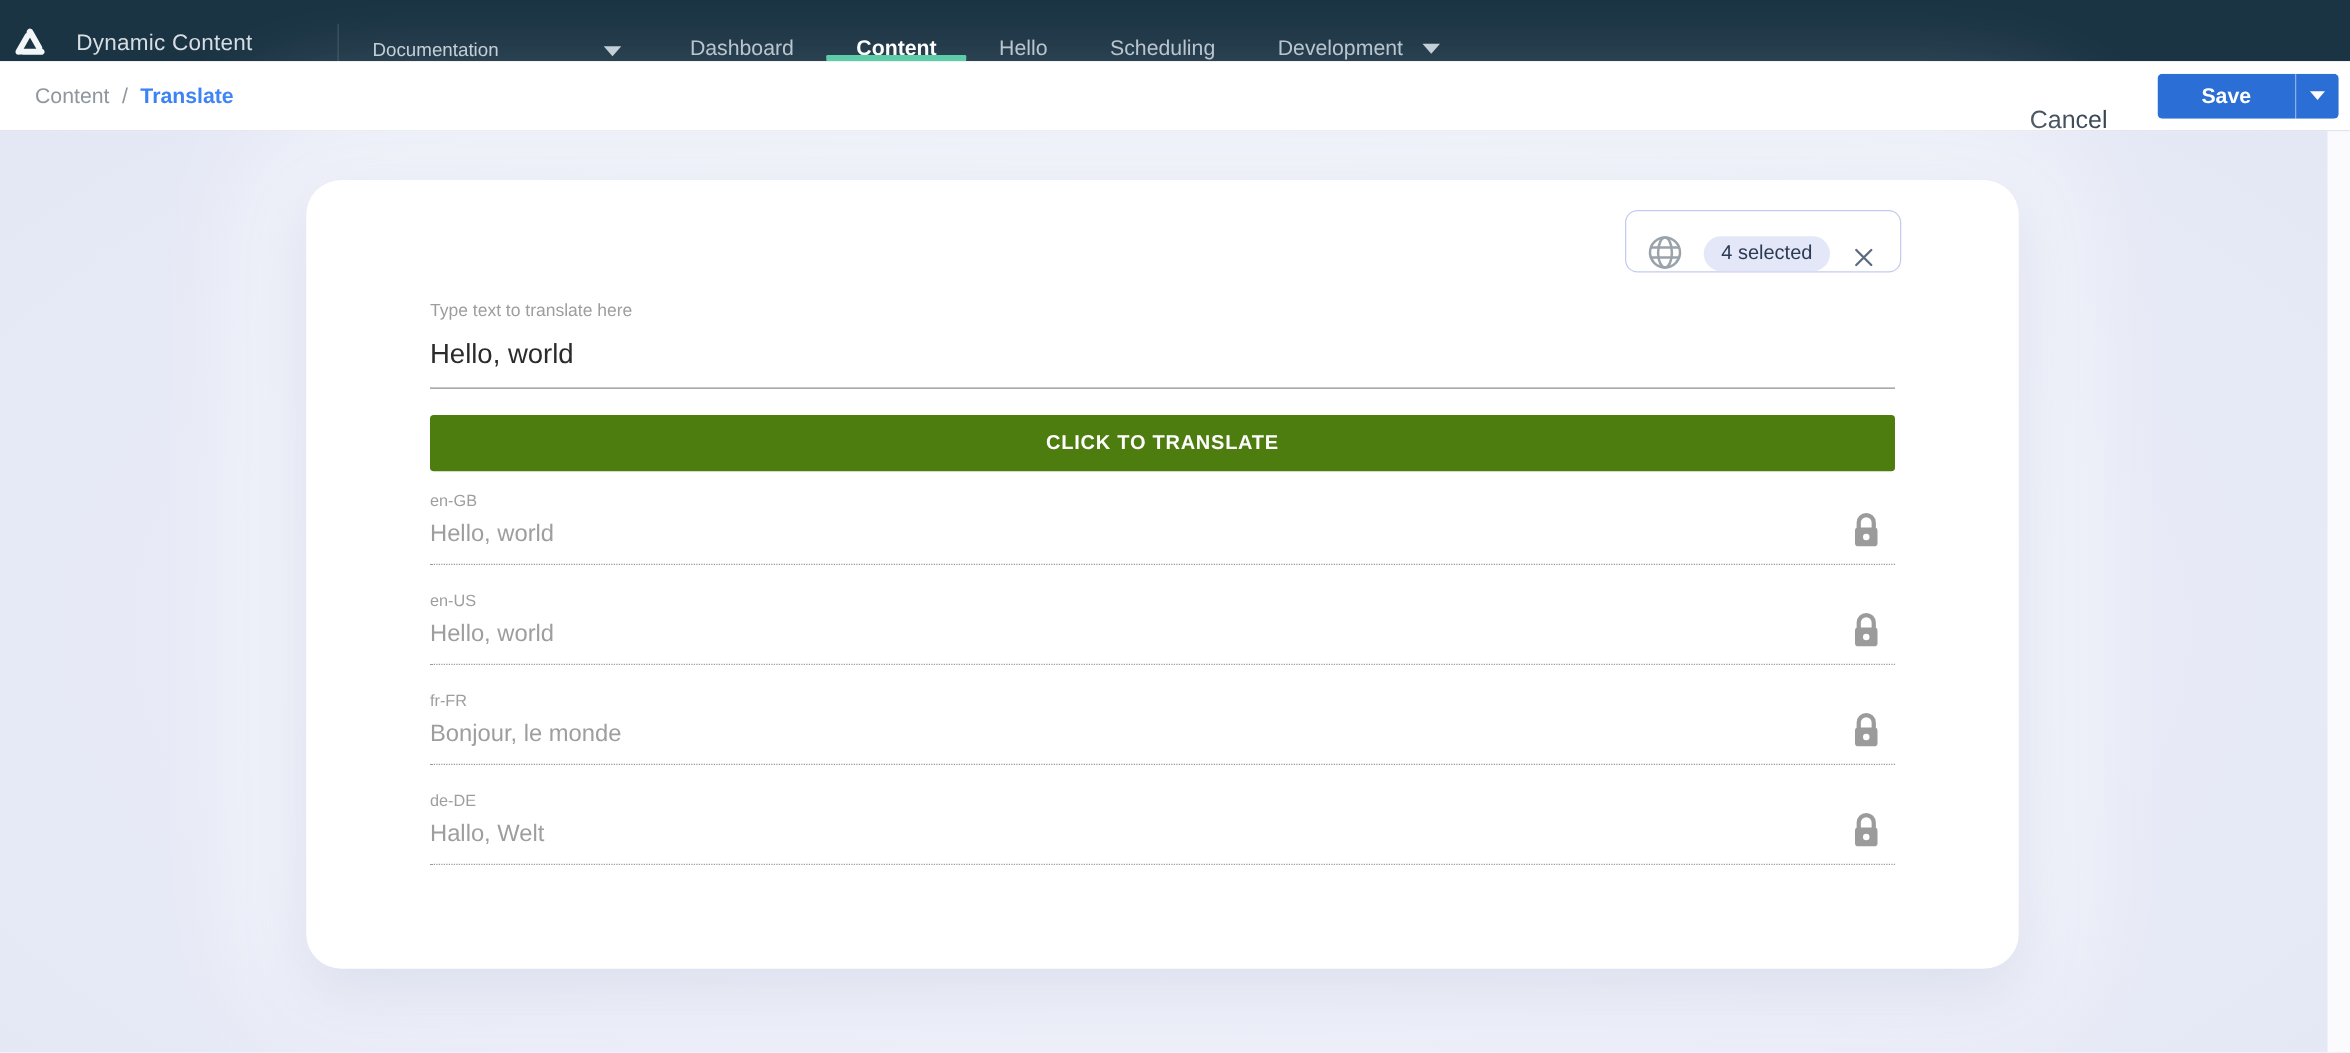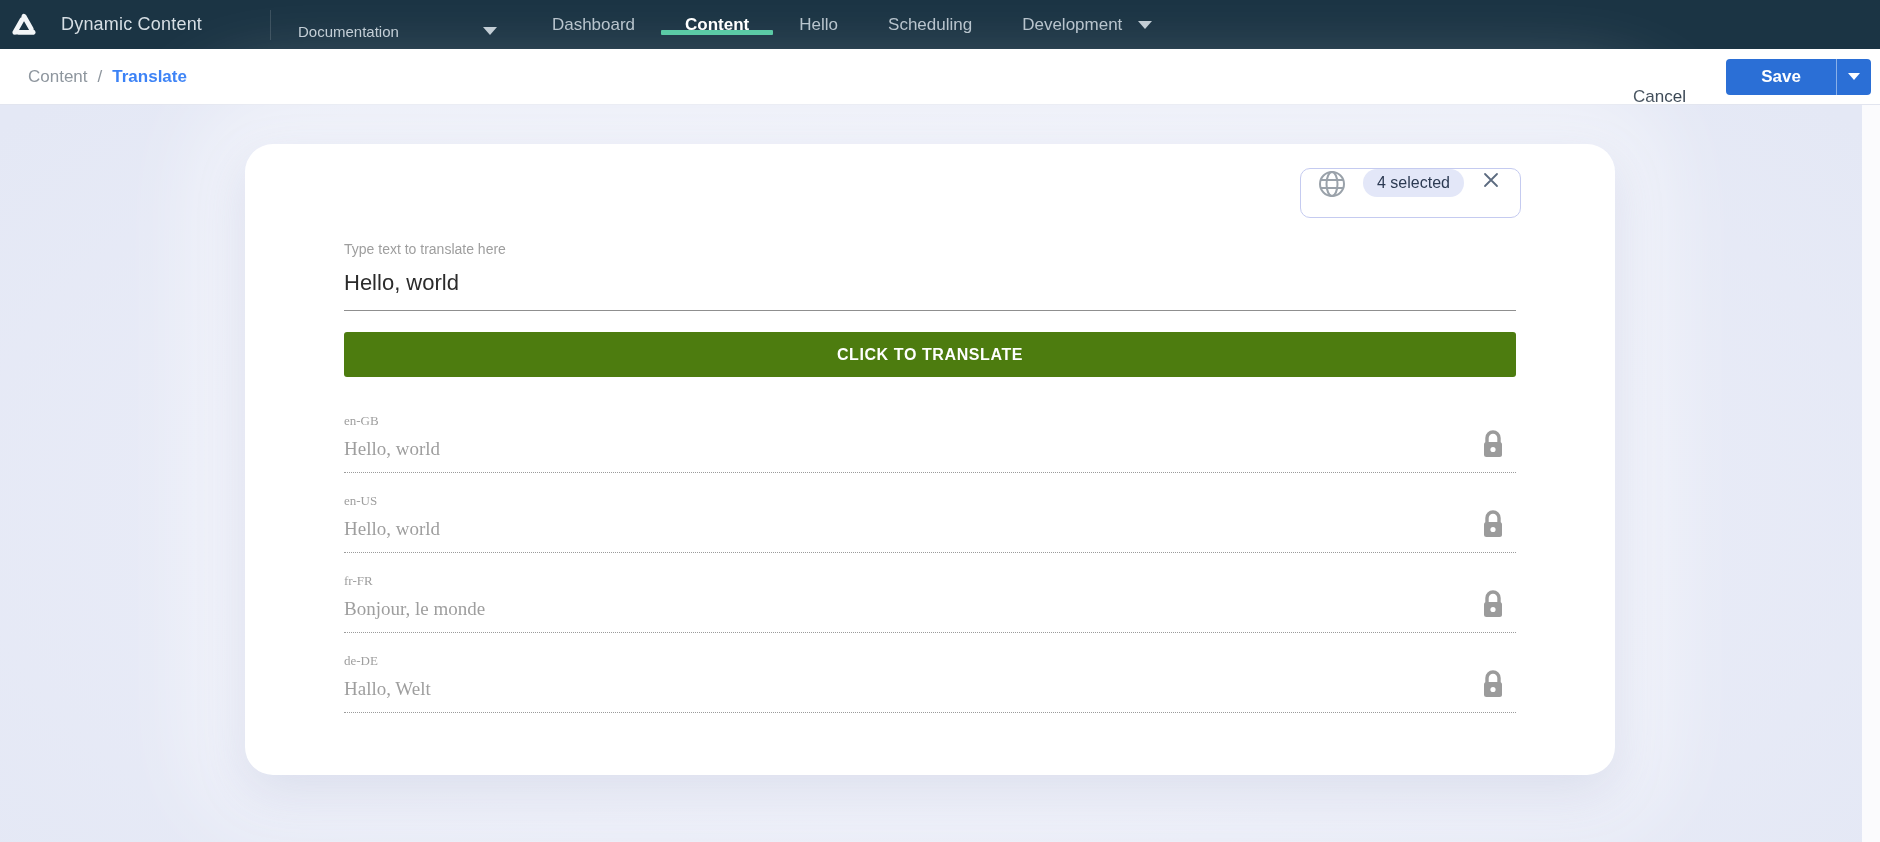--- a/index.html
+++ b/index.html
@@ -8,21 +8,21 @@
     font-family: "Liberation Sans", sans-serif;
     background: #e9ecf8;
     overflow: hidden;
   }
   .app { position: relative; width: 1880px; height: 842px; }
 
   
   .topbar {
     position: absolute; top: 0; left: 0; width: 1880px; height: 49px;
     background: #1b3444;
-    display: flex; align-items: center;
+    display: flex; align-items: flex-end;
     color: #c2cdd5;
   }
   .brand {
     width: 271px; display: flex; align-items: center;
     border-right: 1px solid rgba(255,255,255,0.14);
     padding-left: 9px; flex: none;
   }
   .brand .logo { width: 30px; height: 30px; display: flex; align-items: center; justify-content: center; }
   .brand .title { margin-left: 22px; font-size: 18px; color: #d6dee4; letter-spacing: 0.2px; }
 
@@ -73,21 +73,21 @@
     display: flex; align-items: center;
   }
   .breadcrumb { display: flex; align-items: center; margin-left: 28px; font-size: 17px; }
   .crumb-parent { color: #8e969e; cursor: pointer; }
   .crumb-sep { color: #8e969e; margin: 0 10px; }
   .crumb-current { color: #3b82f6; font-weight: 700; }
 
   .toolbar-actions { position: absolute; right: 9px; display: flex; align-items: center; }
   .btn-cancel {
     background: none; border: none; font-family: inherit;
-    font-size: 17px; color: #2d3b49; cursor: pointer; margin-right: 40px; margin-top: 40px;
+    font-size: 20px; color: #2d3b49; cursor: pointer; margin-right: 40px; margin-top: 40px;
   }
   .btn-save-group { display: flex; height: 36px; border-radius: 4px; overflow: hidden; justify-content: center; }
   .btn-save {
     background: #2b6fd6; color: #ffffff; border: none; font-family: inherit;
     font-size: 17px; font-weight: 700; width: 110px; cursor: pointer;
   }
   .btn-save-caret {
     background: #2b6fd6; border: none; border-left: 1px solid rgba(255,255,255,0.45);
     width: 35px; cursor: pointer; display: flex; align-items: center; justify-content: center;
   }
@@ -105,21 +105,21 @@
 
   .card {
     position: absolute; left: 245px; top: 39px; width: 1370px; height: 631px;
     background: #ffffff; border-radius: 28px;
     box-shadow: 0 18px 50px rgba(110,120,180,0.18), 0 0 90px 45px rgba(255,255,255,0.55);
   }
 
   
   .locale-chip {
     position: absolute; left: 1055px; top: 24px; height: 50px;
-    display: flex; align-items: flex-start;
+    display: flex; align-items: flex-end;
     border: 1px solid #c5cbf0; border-radius: 10px;
     padding: 0 18px 0 16px; background: #ffffff; cursor: pointer;
   }
   .locale-chip .globe { color: #9aa2aa; display: flex; margin-right: 16px; }
   .chip-pill {
     background: #e3e7f8; color: #2c3a52; font-size: 16px;
     border-radius: 14px; padding: 5px 14px; white-space: nowrap;
   }
   .chip-close {
     background: none; border: none; margin-left: 16px; cursor: pointer;
@@ -135,21 +135,21 @@
     font-family: inherit; font-size: 22px; color: #2b2b2b;
     padding: 4px 0 14px 0; background: transparent;
   }
   .translate-btn {
     display: block; width: 100%; height: 45px; margin-top: 21px;
     background: #4d7c0f; color: #ffffff; border: none; border-radius: 3px;
     font-family: inherit; font-size: 16px; font-weight: 700; letter-spacing: 0.6px;
     cursor: pointer;
   }
 
-  .locale-rows { margin-top: 36px; font-family: Liberation Serif, serif; }
+  .locale-rows { margin-top: 16px; }
   .locale-row { position: relative; height: 80px; padding-top: 0; }
   .locale-code { font-size: 13px; color: #9e9e9e; padding-top: 0; }
   .locale-value {
     font-size: 19px; color: #9e9e9e; margin-top: 9px; padding-bottom: 12px;
     border-bottom: 1px dotted #9b9b9b;
   }
   .lock {
     position: absolute; right: 10px; top: 16px; width: 26px; height: 32px;
     color: #9b9b9b; cursor: pointer; background: none; border: none; padding: 0;
   }

